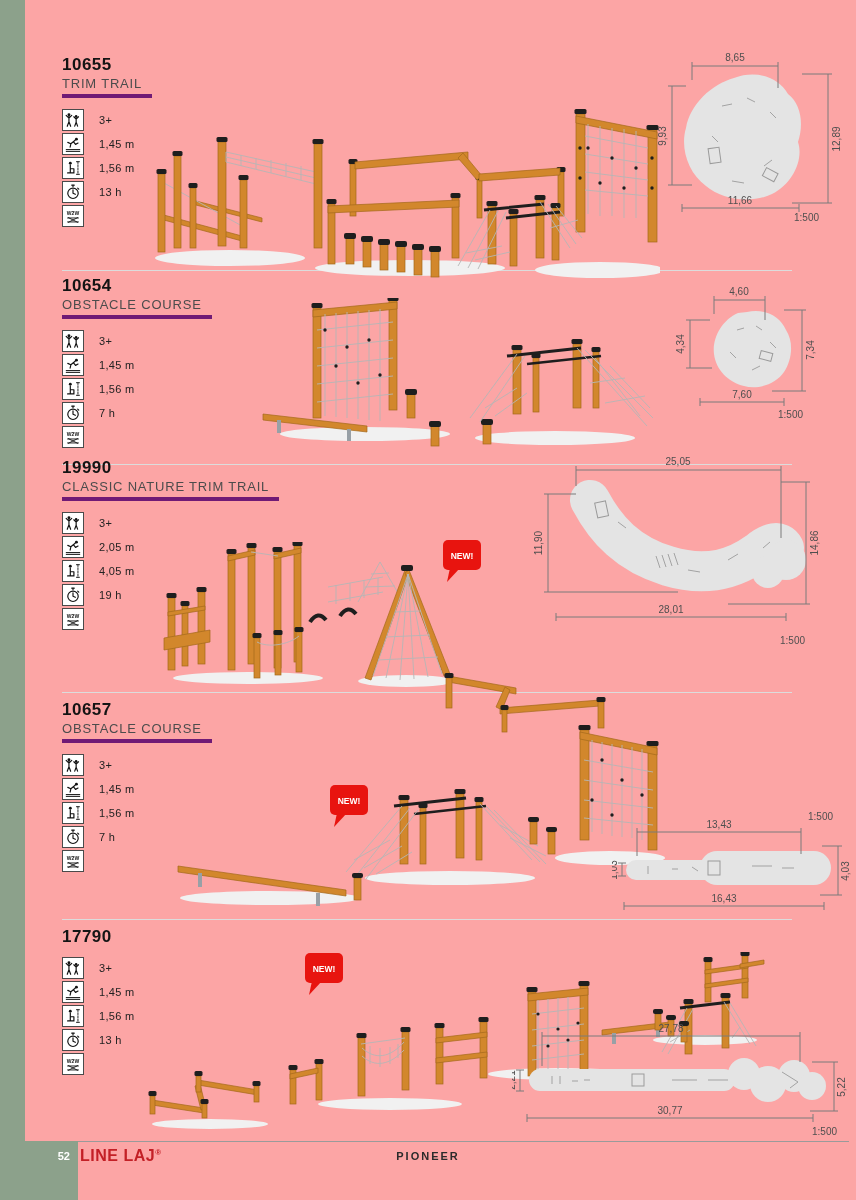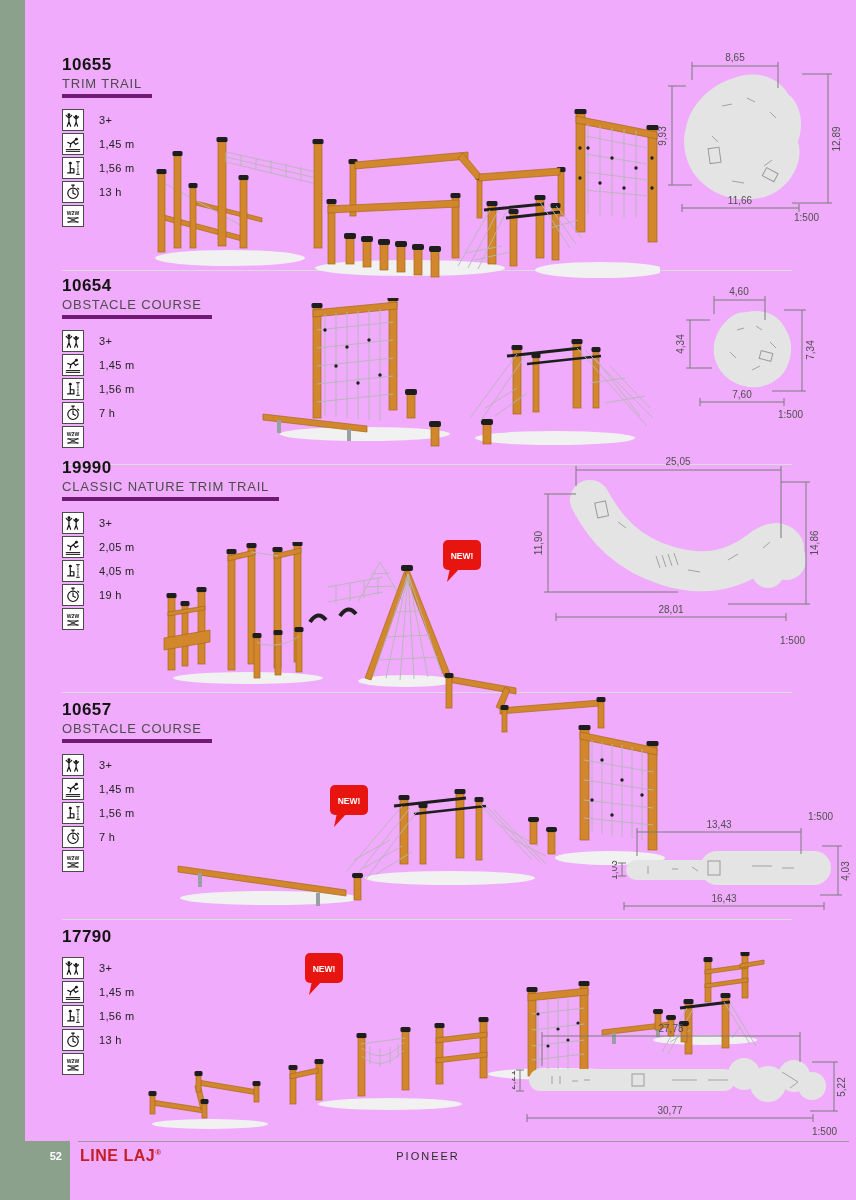--- a/index.html
+++ b/index.html
@@ -1,26 +1,26 @@
 <!DOCTYPE html>
 <html><head>
 <meta charset="utf-8">
 <style>
   html,body{margin:0;padding:0;background:#ffffff;}
-  .page{position:relative;width:856px;height:1200px;background:#f0abfc;overflow:hidden;
+  .page{position:relative;width:856px;height:1200px;background:#fca5a5;overflow:hidden;
         font-family:"Liberation Sans",sans-serif;}
   .sidebar{position:absolute;left:0;top:0;width:25px;height:1200px;background:#8CA18B;}
-  .pagenum-block{position:absolute;left:0;top:1141px;width:70px;height:59px;background:#8CA18B;}
+  .pagenum-block{position:absolute;left:8px;top:1141px;width:70px;height:59px;background:#8CA18B;}
   .pagenum-block span{position:absolute;right:8px;top:9px;color:#fff;font-size:11px;font-weight:700;}
   .hr{position:absolute;left:62px;width:730px;height:1px;background:#dcdcdc;}
   .footer-line{position:absolute;left:78px;top:1141px;width:771px;height:1px;background:#9a9a9a;}
   .brand{position:absolute;left:80px;top:1147px;color:#C32026;font-size:16px;font-weight:800;letter-spacing:.5px;}
   .brand sup{font-size:8px;vertical-align:6px;}
   .series{position:absolute;left:0;right:0;top:1150px;text-align:center;font-size:11px;
-          letter-spacing:2px;color:#2b2b2b;font-weight:400;}
+          letter-spacing:2px;color:#2b2b2b;font-weight:700;}
   .product{position:absolute;left:62px;width:280px;}
   .pcode{font-size:17px;font-weight:700;color:#141414;letter-spacing:.5px;line-height:19px;}
   .pname{display:inline-block;font-size:13px;color:#4c4c4c;letter-spacing:.8px;line-height:15px;
          padding:1px 10px 3px 0;border-bottom:4px solid #701a75;}
   .specs{list-style:none;margin:10px 0 0 0;padding:0;}
   .specs li{display:flex;align-items:center;height:24px;}
   .icbox{width:20px;height:20px;border:1px solid #4a4a4a;background:#fff;display:flex;
          align-items:center;justify-content:center;flex:0 0 auto;}
   .icbox svg{width:18px;height:18px;display:block;}
   .specval{margin-left:15px;font-size:11px;color:#222;letter-spacing:.3px;}

